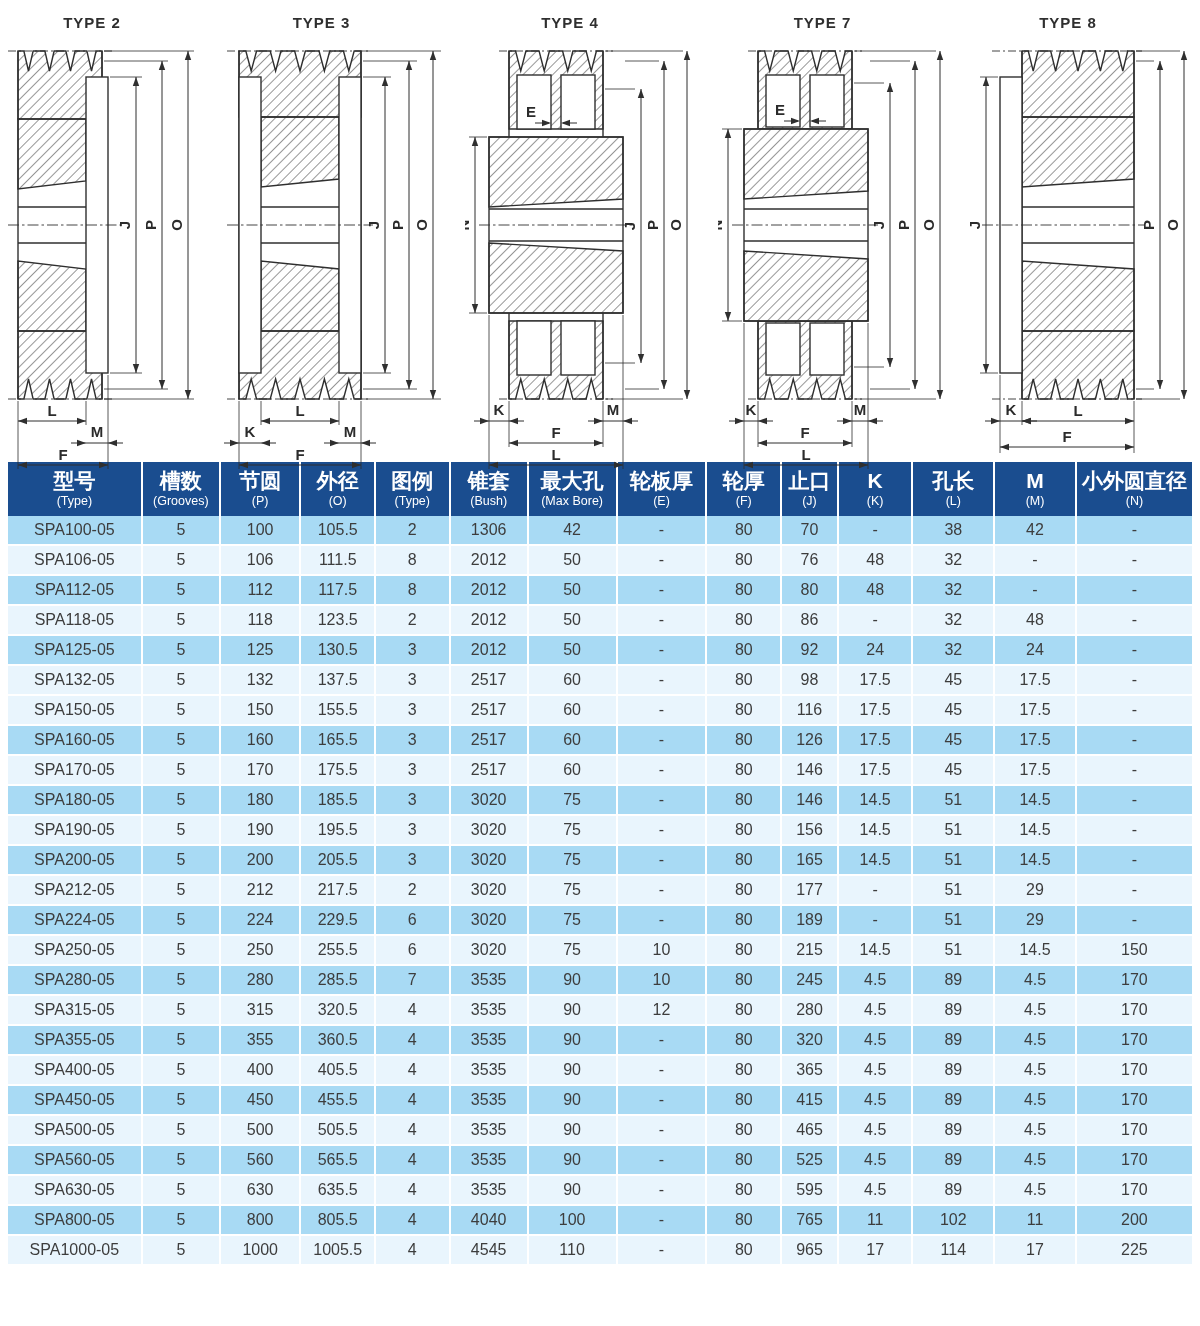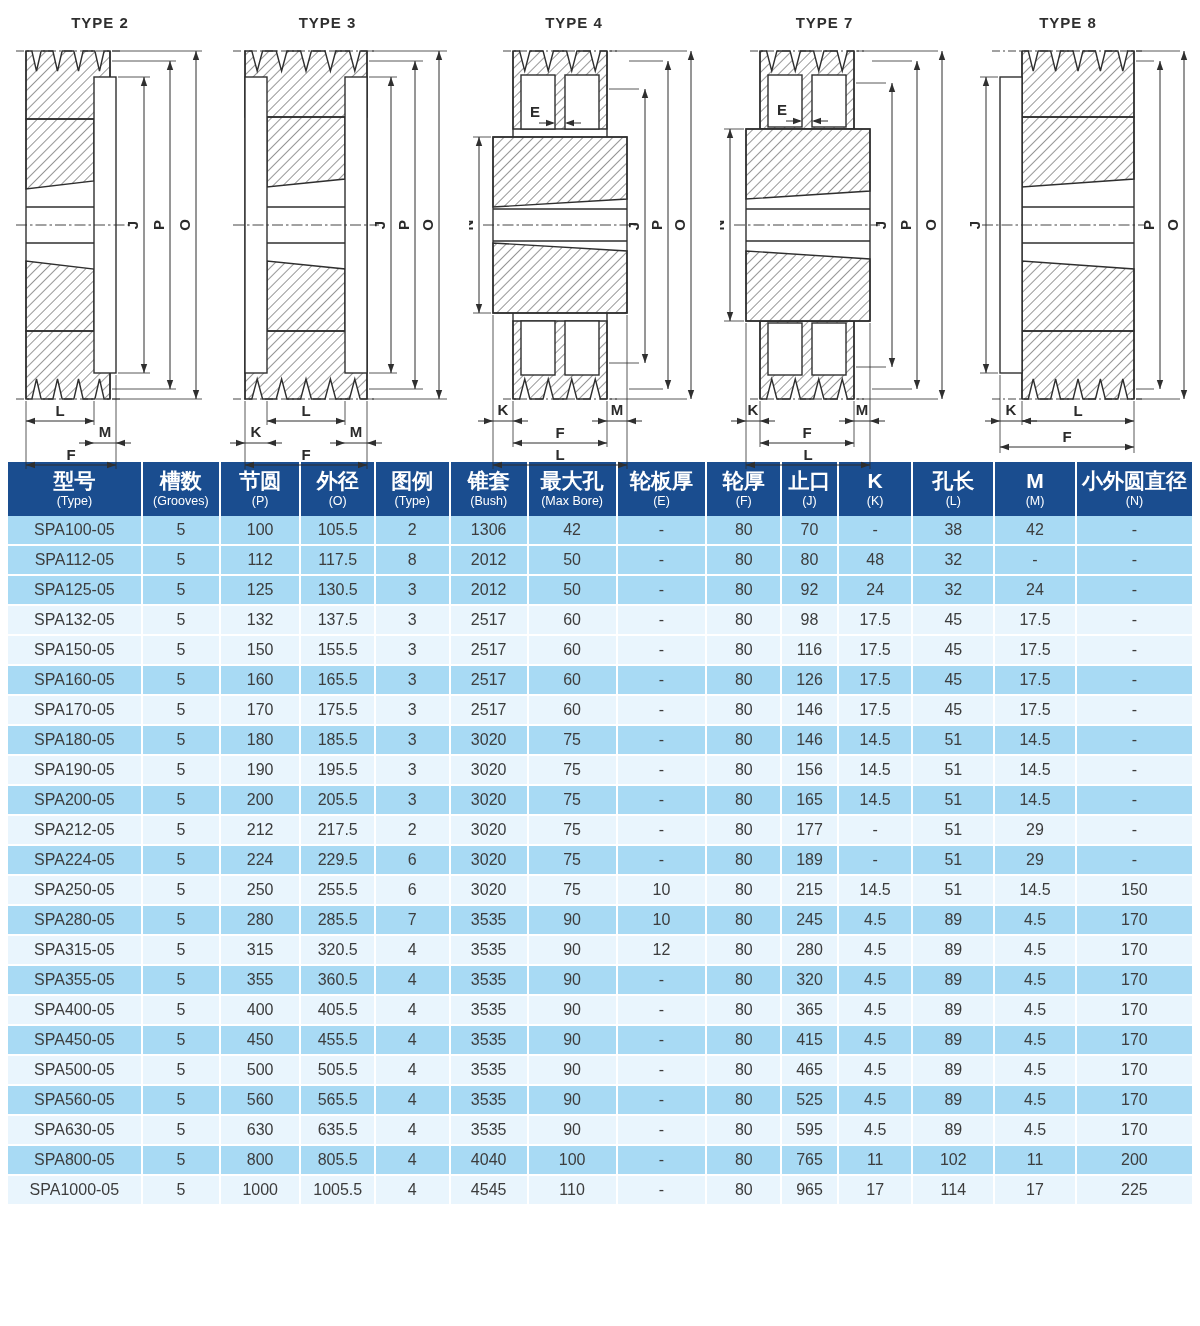--- a/index.html
+++ b/index.html
@@ -1,17 +1,17 @@
 <!DOCTYPE html>
 <html><head>
 <meta charset="utf-8">
 <style>
   html,body{margin:0;padding:0;background:#ffffff;}
   body{width:1200px;font-family:"Liberation Sans","DejaVu Sans",sans-serif;color:#3d3d3d;}
-  .diagrams{display:flex;justify-content:space-between;align-items:flex-start;padding:10px 6px 2px 14px;height:462px;box-sizing:border-box;}
+  .diagrams{display:flex;justify-content:space-between;align-items:flex-start;padding:10px 6px 2px 6px;height:462px;box-sizing:border-box;}
   .diagram{margin:0;display:flex;flex-direction:column;align-items:center;}
   .dtitle{font-weight:bold;font-size:15px;letter-spacing:1px;color:#2f2f2f;margin:4px 0 2px 0;transform:translateX(-14px);}
   .spec{width:1184px;margin:0 8px;border-collapse:collapse;table-layout:fixed;}
   .spec th{background:#1a4d8f;color:#ffffff;border-right:2.5px solid #ffffff;padding:6px 2px 7px 2px;vertical-align:middle;}
   .spec th:last-child{border-right:none;}
   .spec th .zh{font-size:21px;font-weight:bold;line-height:1.25;}
   .spec th .en{font-size:12.5px;font-weight:normal;line-height:1.2;}
   .spec td{height:28px;text-align:center;font-size:16px;border-right:2.5px solid #ffffff;border-bottom:2.5px solid #ffffff;padding:0 2px;white-space:nowrap;overflow:hidden;}
   .spec td:last-child{border-right:none;}
   .spec tr.odd td{background:#a8daf4;}
@@ -436,34 +436,66 @@
         <td>1306</td>
         <td>42</td>
         <td>-</td>
         <td>80</td>
         <td>70</td>
         <td>-</td>
         <td>38</td>
         <td>42</td>
         <td>-</td>
       </tr>
+      <tr class="even">
+        <td>SPA106-05</td>
+        <td>5</td>
+        <td>106</td>
+        <td>111.5</td>
+        <td>8</td>
+        <td>2012</td>
+        <td>50</td>
+        <td>-</td>
+        <td>80</td>
+        <td>76</td>
+        <td>48</td>
+        <td>32</td>
+        <td>-</td>
+        <td>-</td>
+      </tr>
       <tr class="odd">
         <td>SPA112-05</td>
         <td>5</td>
         <td>112</td>
         <td>117.5</td>
         <td>8</td>
         <td>2012</td>
         <td>50</td>
         <td>-</td>
         <td>80</td>
         <td>80</td>
         <td>48</td>
         <td>32</td>
         <td>-</td>
+        <td>-</td>
+      </tr>
+      <tr class="even">
+        <td>SPA118-05</td>
+        <td>5</td>
+        <td>118</td>
+        <td>123.5</td>
+        <td>2</td>
+        <td>2012</td>
+        <td>50</td>
+        <td>-</td>
+        <td>80</td>
+        <td>86</td>
+        <td>-</td>
+        <td>32</td>
+        <td>48</td>
         <td>-</td>
       </tr>
       <tr class="odd">
         <td>SPA125-05</td>
         <td>5</td>
         <td>125</td>
         <td>130.5</td>
         <td>3</td>
         <td>2012</td>
         <td>50</td>

